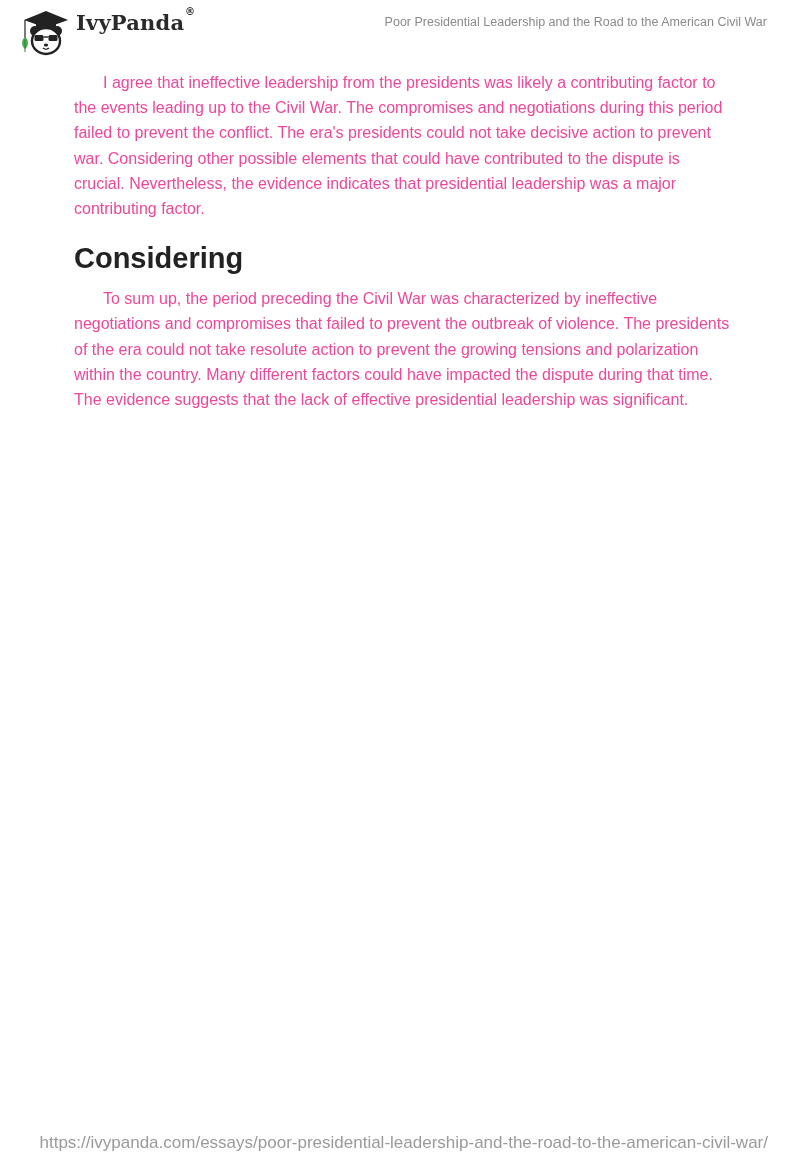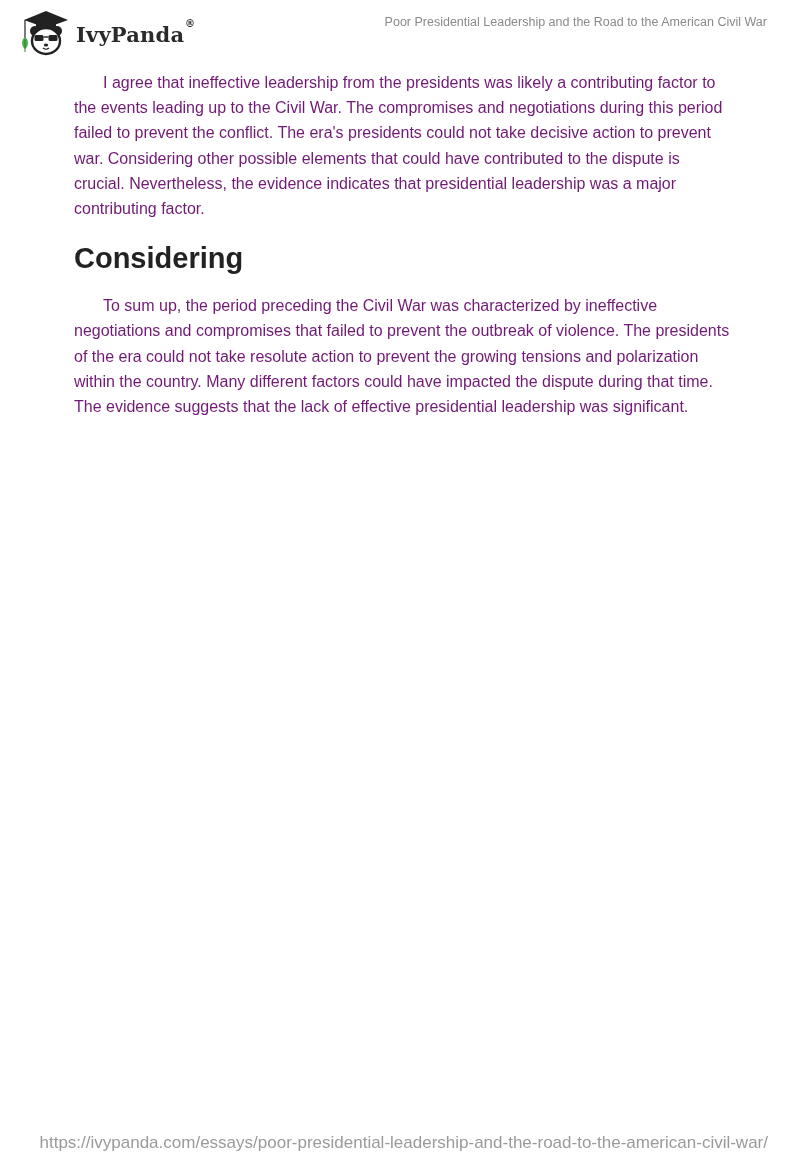--- a/index.html
+++ b/index.html
@@ -20,21 +20,20 @@
     top: 0;
     left: 0;
     width: 800px;
     height: 64px;
   }
   .logo {
     position: absolute;
     left: 16px;
     top: 8px;
     display: flex;
-    align-items: center;
     text-decoration: none;
   }
   .logo-mark {
     width: 58px;
     height: 50px;
     display: block;
   }
   .logo-text {
     font-family: "DejaVu Serif", serif;
     font-weight: bold;
@@ -65,31 +64,31 @@
     position: absolute;
     left: 74px;
     top: 70px;
     width: 660px;
   }
   .para {
     font-size: 16px;
     line-height: 25.2px;
     margin: 0;
     text-indent: 29px;
-    color: #701a75;
+    color: #ec4899;
   }
   .heading {
     font-size: 29px;
     font-weight: bold;
     margin: 18px 0 0 0;
     line-height: 38px;
     color: #222222;
   }
   .para-2 {
-    margin-top: 16px;
+    margin-top: 9px;
   }
   .footer-url {
     position: absolute;
     right: 32px;
     top: 1133px;
     font-size: 17px;
     color: #9a9a9a;
     white-space: nowrap;
     text-decoration: none;
   }

